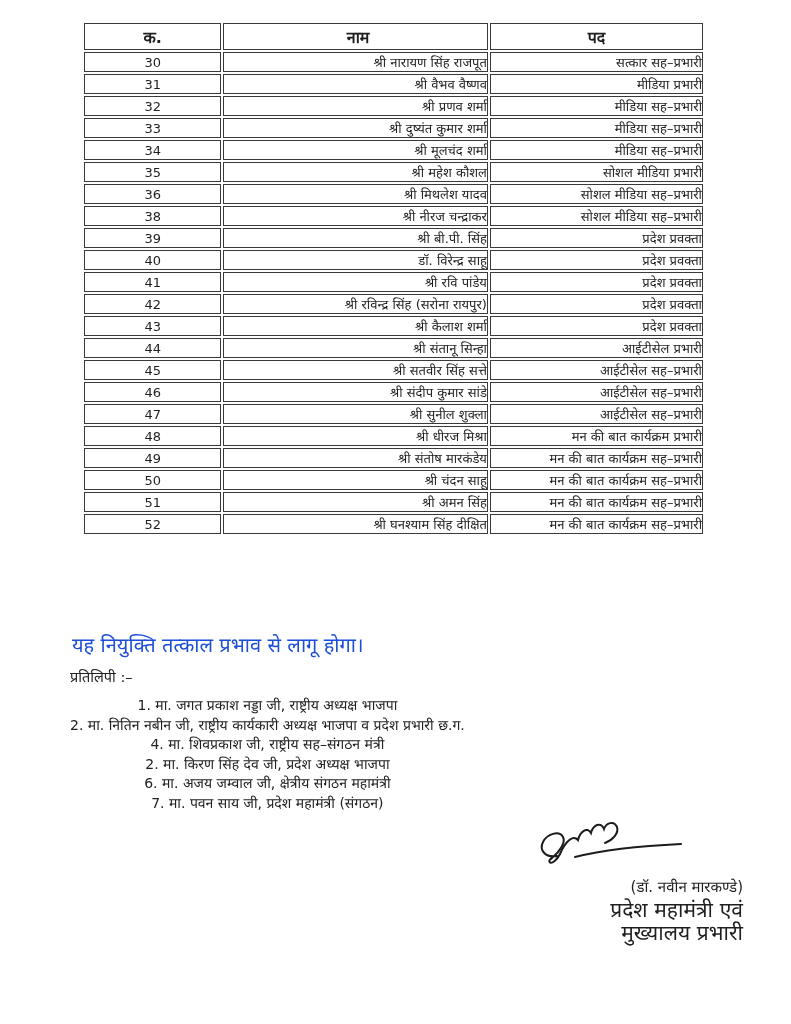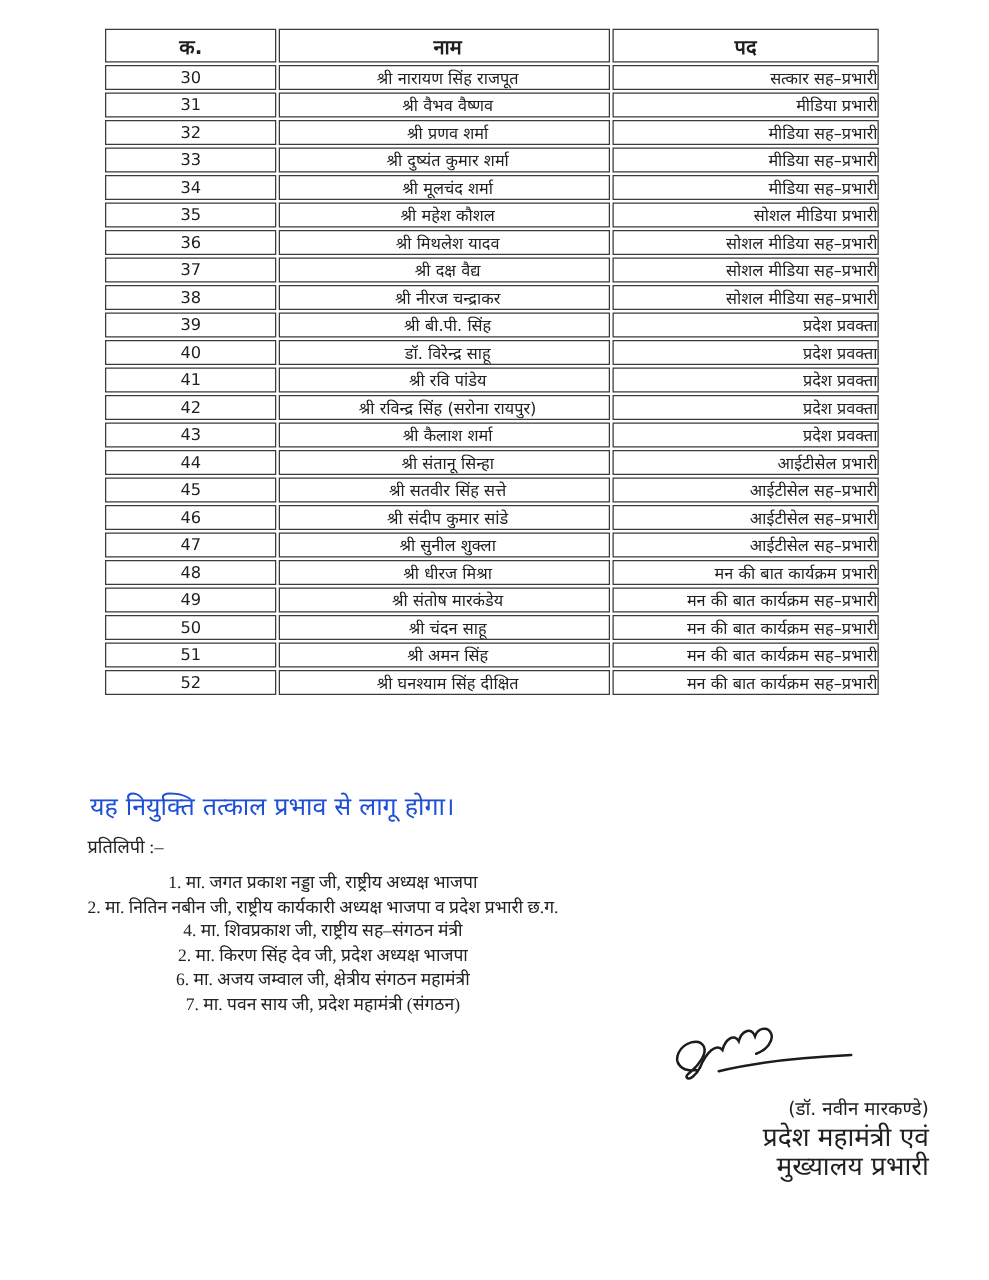--- a/index.html
+++ b/index.html
@@ -11,26 +11,26 @@
   .page { position:absolute; left:0; top:0; width:791px; height:1024px; background:#ffffff; }
 
   table.roster {
     position:absolute; left:82px; top:21px; width:623px;
     border-collapse:separate; border-spacing:2px; table-layout:fixed;
   }
   .roster th, .roster td { border:1px solid #3a3a3a; overflow:hidden; white-space:nowrap; }
   .roster th { height:27px; font-size:16px; font-weight:bold; text-align:center; vertical-align:middle; }
   .roster td { height:20px; font-size:13px; vertical-align:middle; }
   .c-no   { width:136px; text-align:center; }
-  .c-name { width:262px; text-align:center; padding-left:5px; }
+  .c-name { width:262px; text-align:right; padding-left:5px; }
   .c-post { width:211px; text-align:right; }
 
   .note { position:absolute; left:72px; top:631px; font-size:20px; color:#1d4ed8; }
 
-  .copies { position:absolute; left:70px; top:666px; font-size:14px; color:#222;font-family:Liberation Serif, serif; }
+  .copies { position:absolute; left:70px; top:666px; font-size:14px; color:#222; }
   .copies-title { margin-bottom:10px; font-size:14.5px; }
   .copy-item { line-height:19.5px; white-space:nowrap;text-align:center; }
 
   .sign-block { position:absolute; left:487px; top:816px; width:256px; text-align:right; }
   .sig-svg { display:block; margin:0 auto 8px auto; }
   .sign-name { font-size:15px; line-height:23px; }
   .sign-title { font-size:21px; line-height:23px; }
 </style>
 </head>
 <body>
@@ -82,25 +82,20 @@
           <td class="c-name">श्री महेश कौशल</td>
           <td class="c-post">सोशल मीडिया प्रभारी</td>
         </tr>
 
         <tr>
           <td class="c-no">36</td>
           <td class="c-name">श्री मिथलेश यादव</td>
           <td class="c-post">सोशल मीडिया सह–प्रभारी</td>
         </tr>
 
-        <tr>
-          <td class="c-no">37</td>
-          <td class="c-name">श्री दक्ष वैद्य</td>
-          <td class="c-post">सोशल मीडिया सह–प्रभारी</td>
-        </tr>
 
         <tr>
           <td class="c-no">38</td>
           <td class="c-name">श्री नीरज चन्द्राकर</td>
           <td class="c-post">सोशल मीडिया सह–प्रभारी</td>
         </tr>
 
         <tr>
           <td class="c-no">39</td>
           <td class="c-name">श्री बी.पी. सिंह</td>

